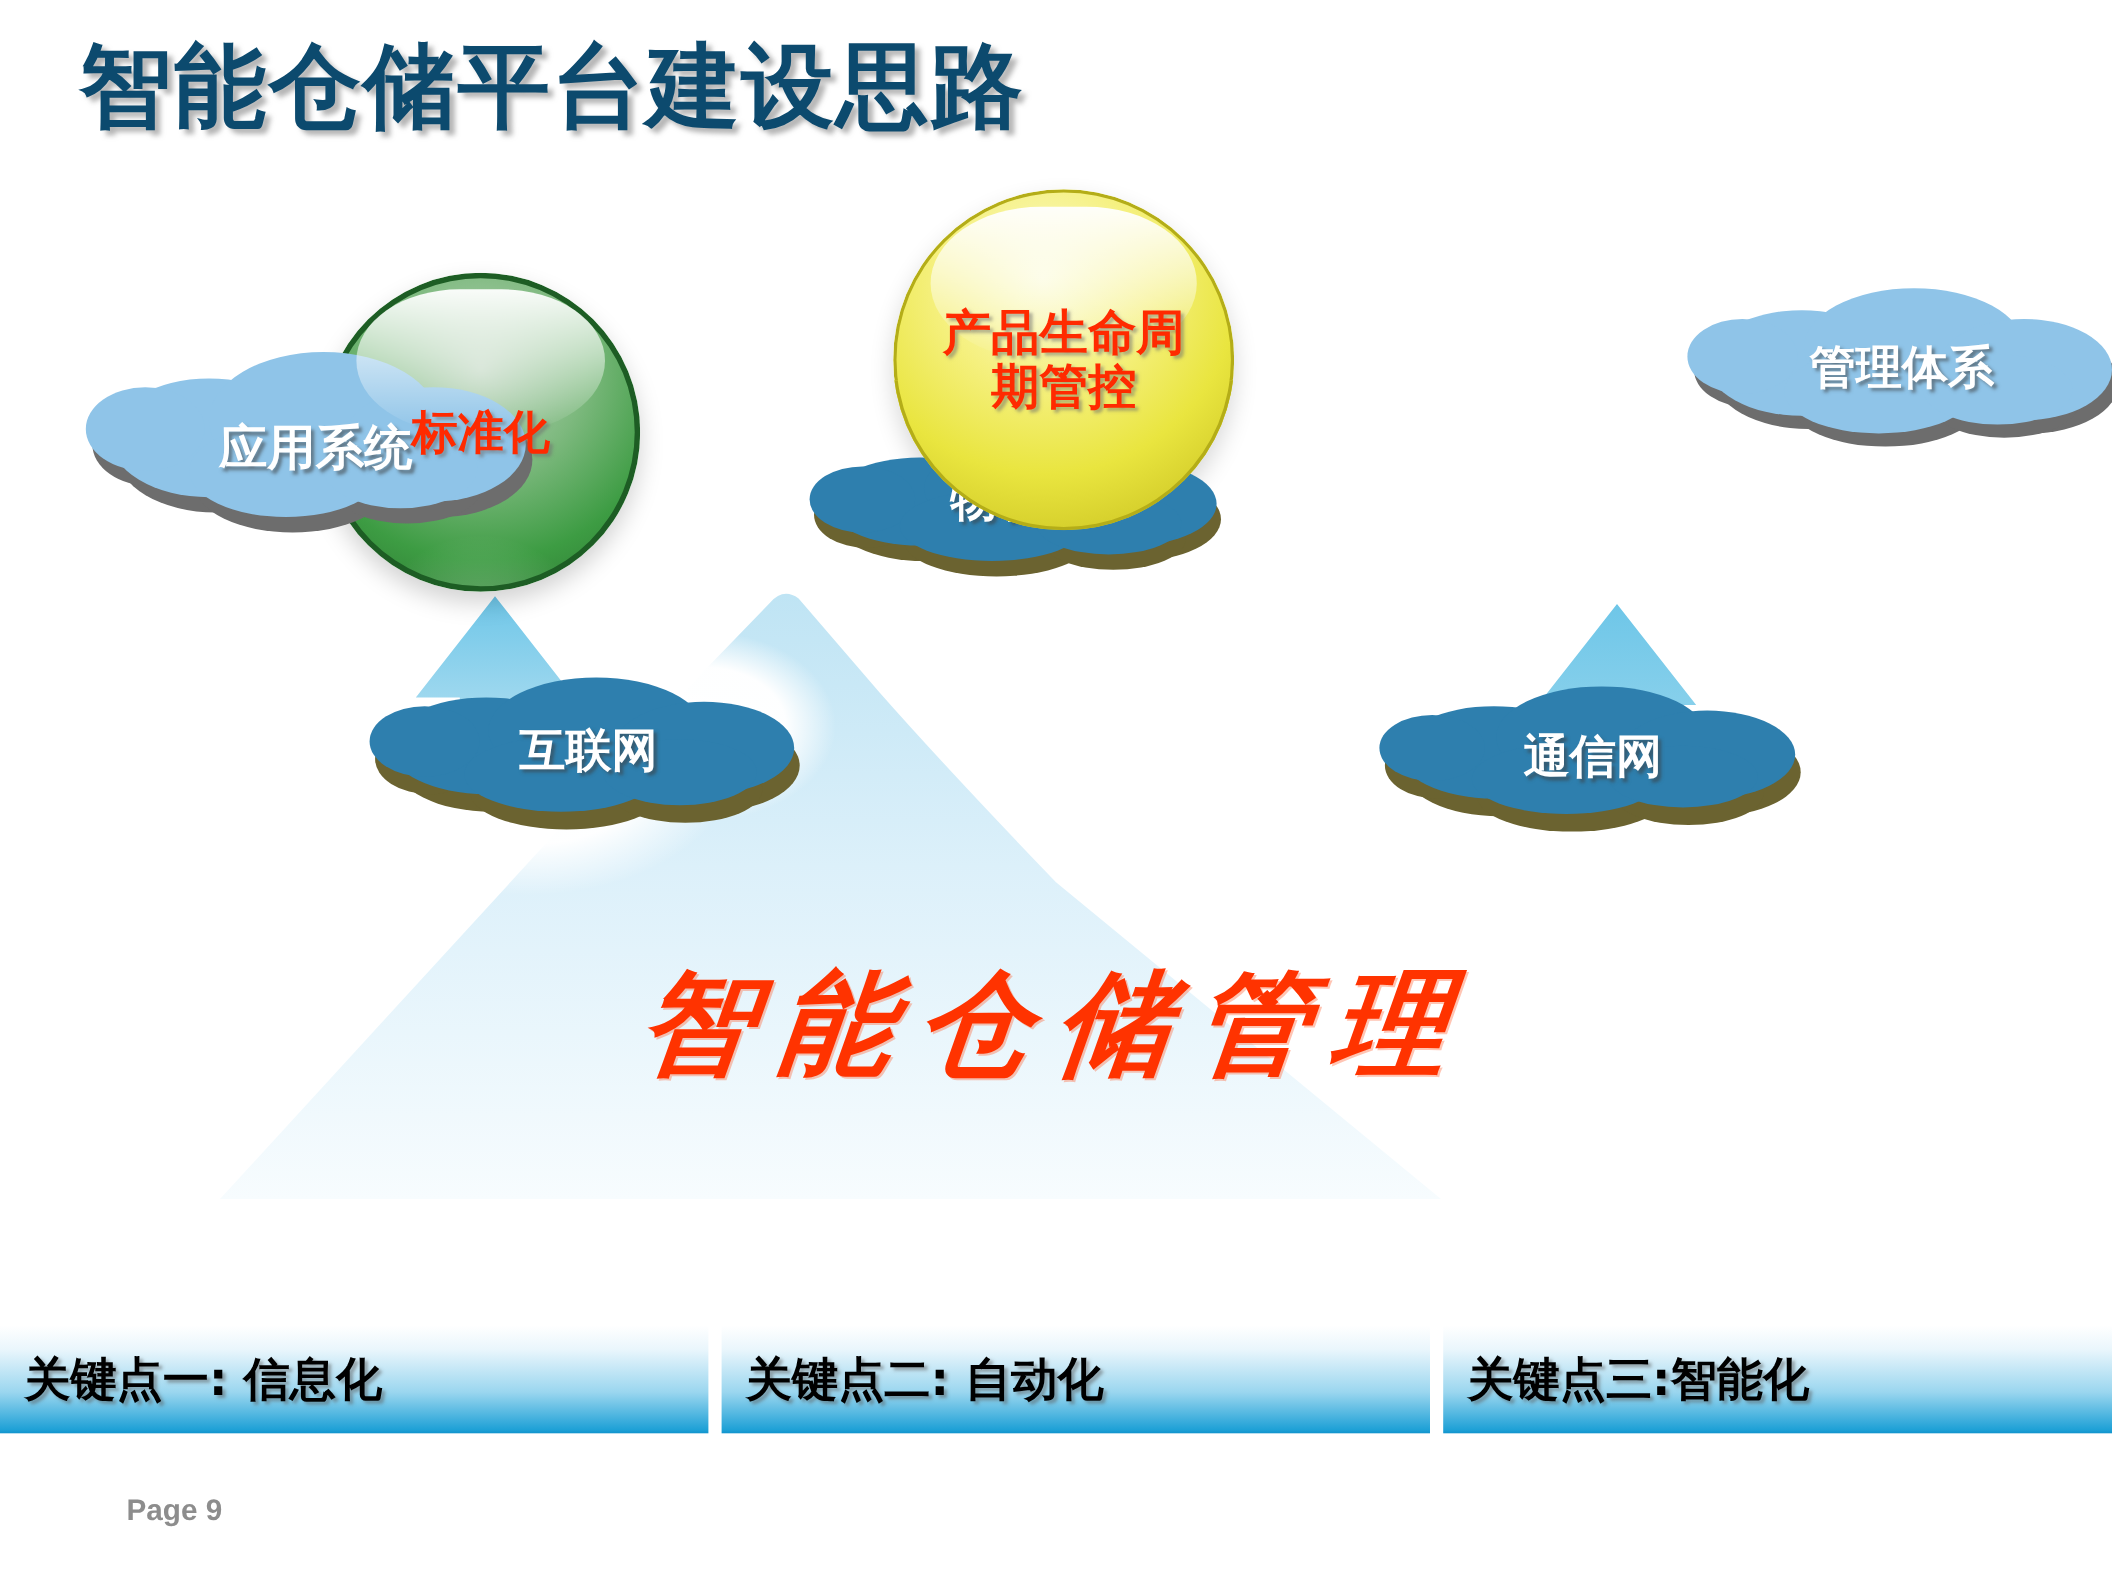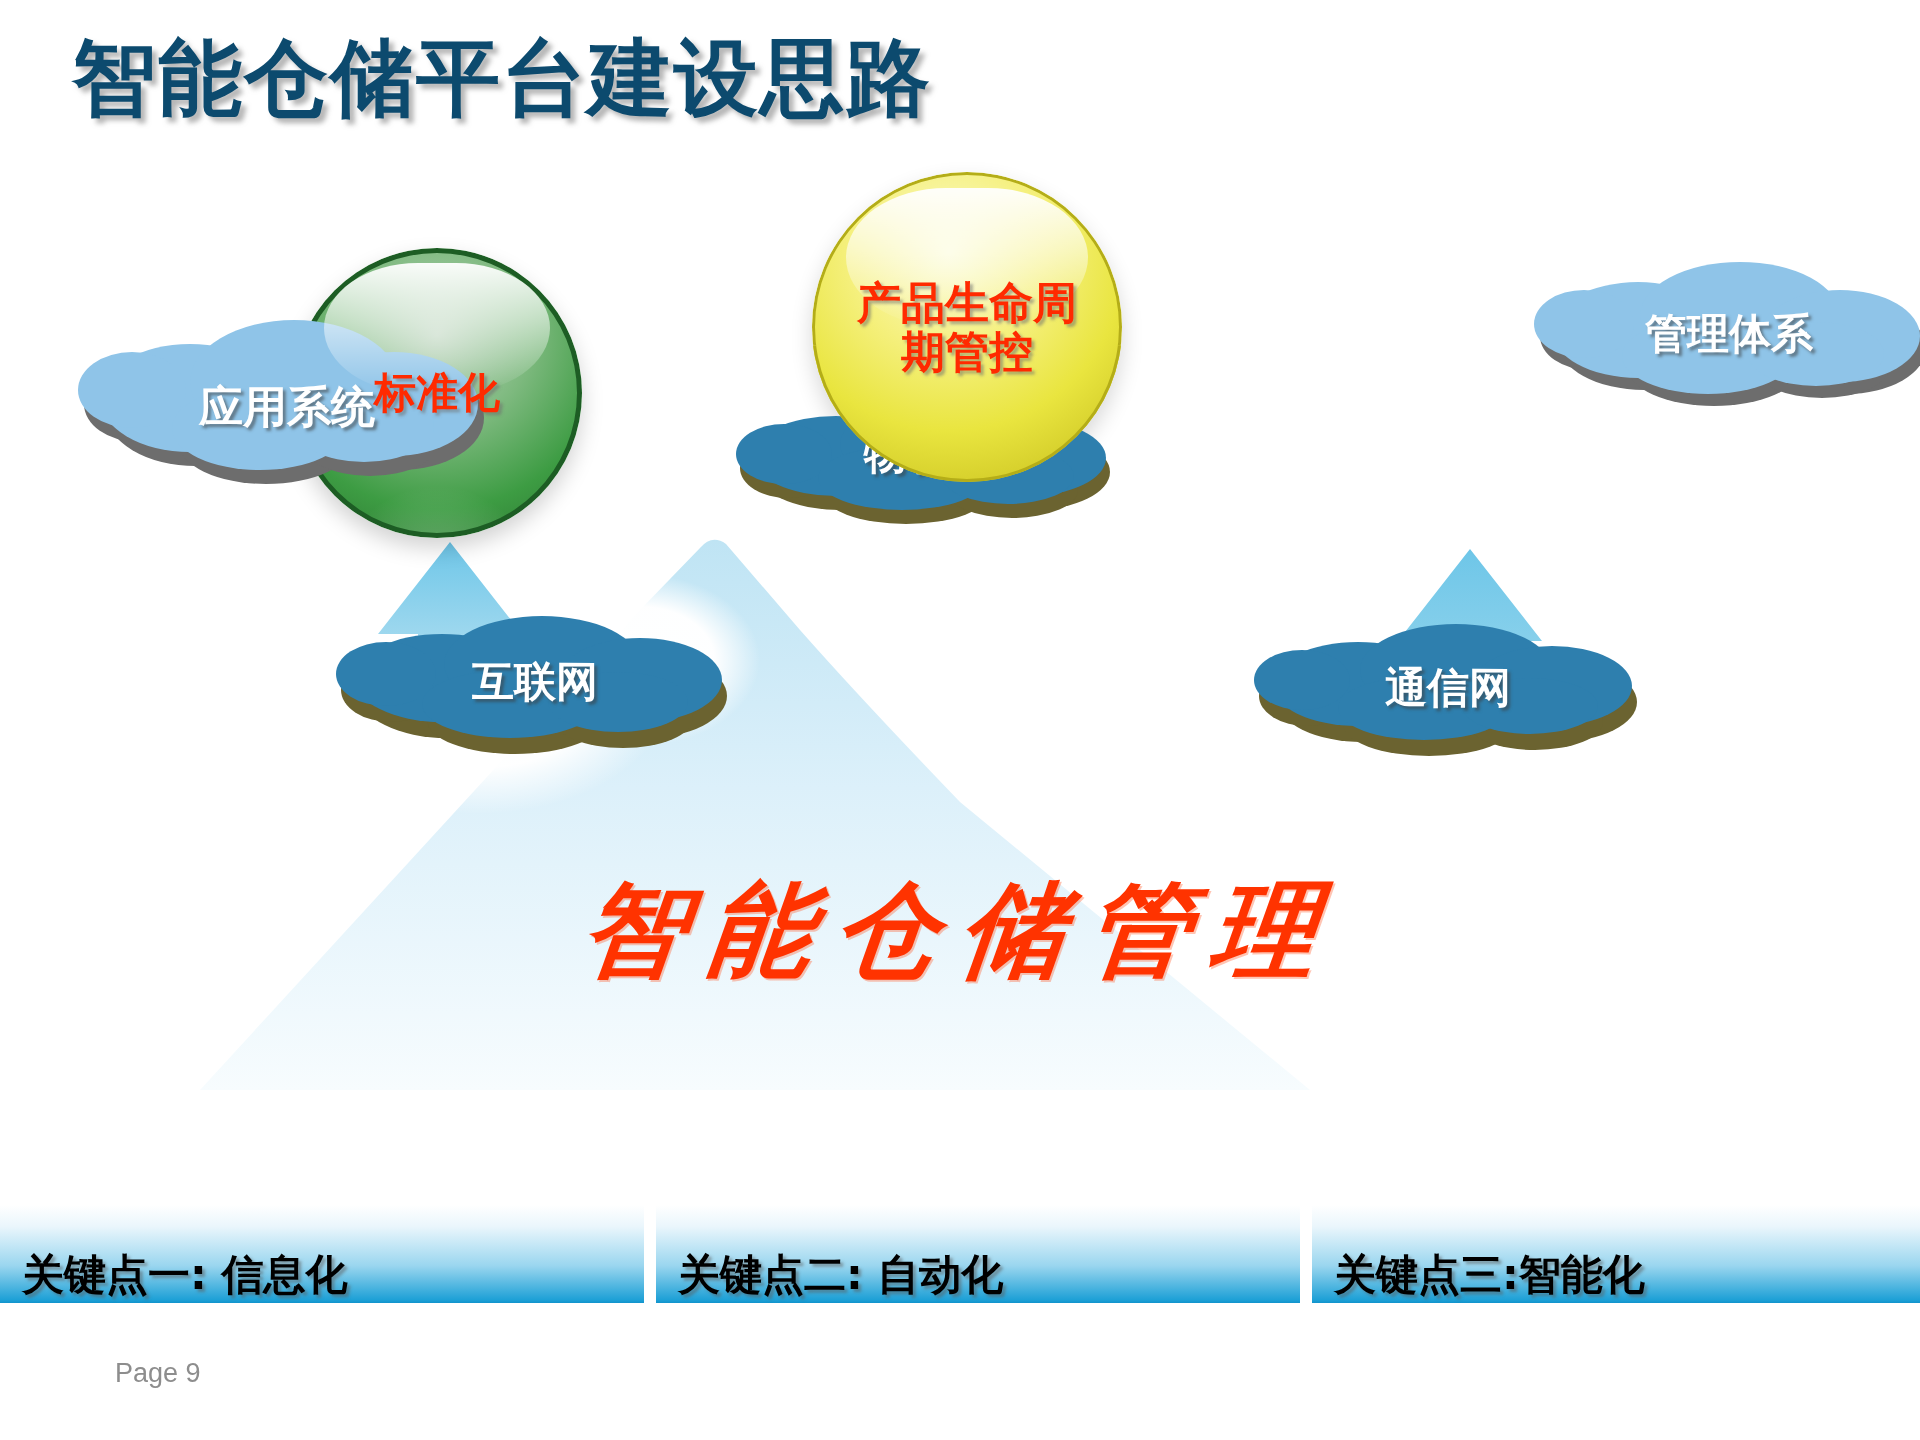--- a/index.html
+++ b/index.html
@@ -91,34 +91,34 @@
     font-style:italic;
     transform:skewX(-6deg);
     text-shadow:2px 2px 0 rgba(255,90,40,.35);
   }
 
   
   #keybars{position:absolute;left:0;top:1205px;width:1920px;height:98px;display:flex;}
   .keybar{
     position:relative;height:98px;
     background:linear-gradient(to bottom,#ffffff 0%,#eaf6fc 22%,#9ad6ef 62%,#1da0d6 97%,#1193cc 100%);
-    display:flex;align-items:flex-end;
+    display:flex;align-items:center;
   }
   .keybar-sep{width:12px;height:98px;background:#ffffff;}
   .keybar .ktext{
     margin-left:22px;color:#000000;font-weight:bold;font-size:42px;
     text-shadow:3px 3px 3px rgba(90,90,90,.5);
     white-space:nowrap;
     font-family:"DejaVu Sans","Liberation Sans",sans-serif;
   }
 
   
   #pagenum{
     position:absolute;left:115px;top:1358px;
-    color:#8d8d8d;font-size:27px;font-weight:normal;
+    color:#8d8d8d;font-size:27px;font-weight:bold;
     font-family:"Liberation Sans","DejaVu Sans",sans-serif;
     text-align:right;
   }
 </style>
 </head>
 <body>
 
 <div id="slide">
 
   <svg id="mountain" viewBox="0 0 1920 660" preserveAspectRatio="none">

